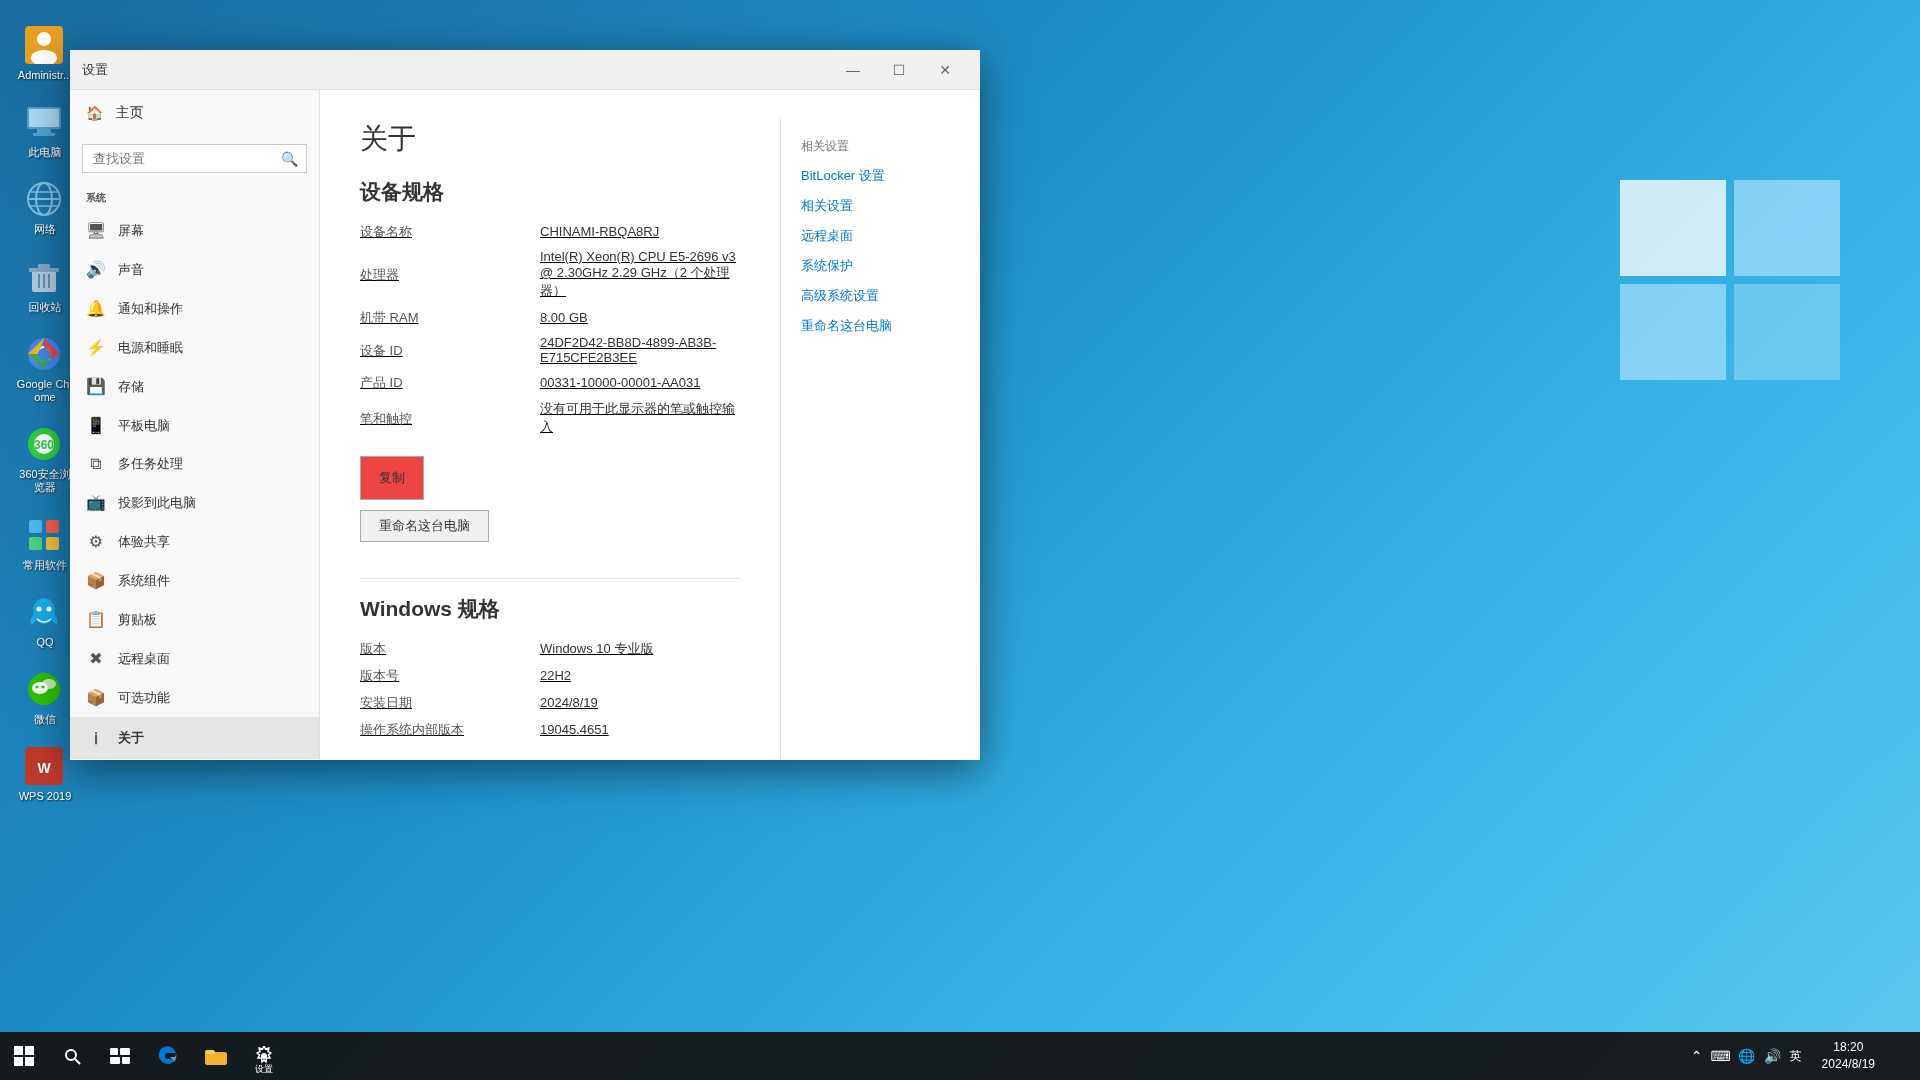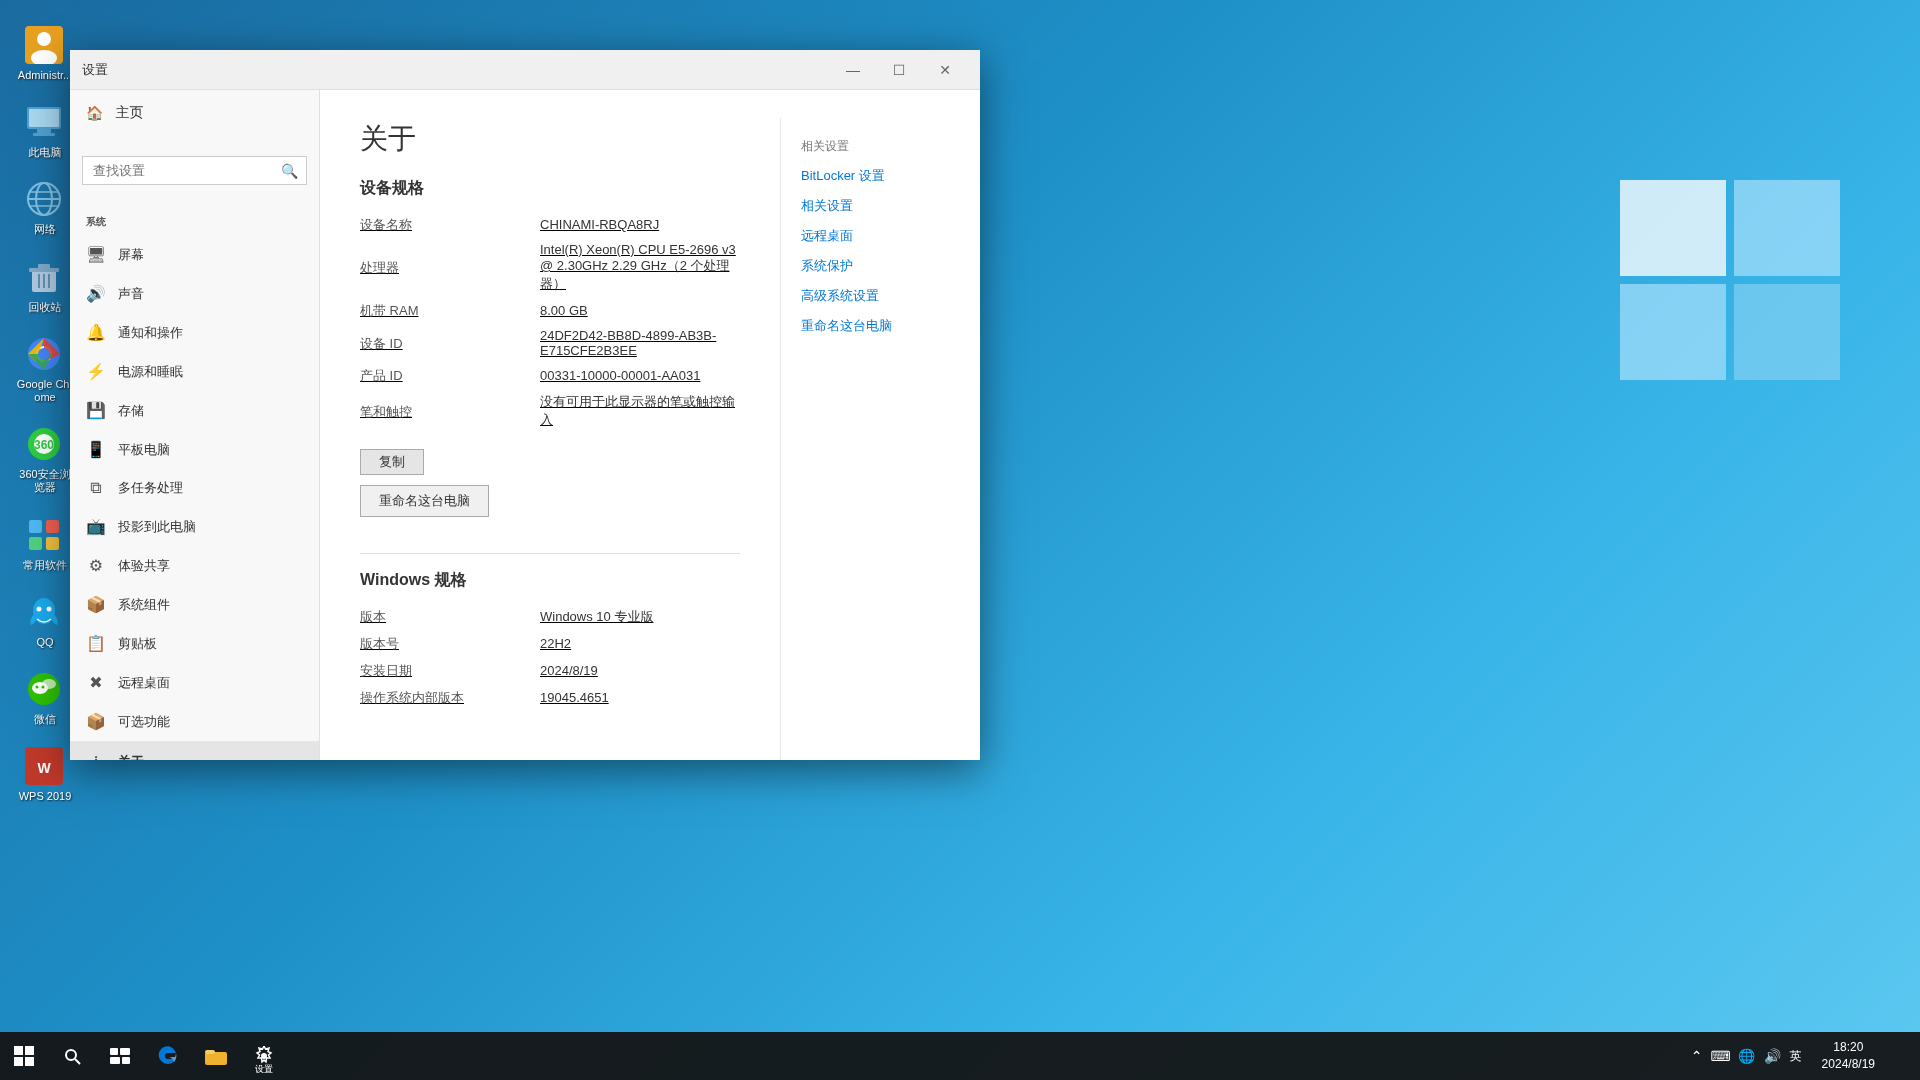--- a/index.html
+++ b/index.html
@@ -187,21 +187,21 @@
     .sidebar-home {
       display: flex;
       align-items: center;
       gap: 12px;
       padding: 14px 16px;
       cursor: pointer;
       font-size: 14px;
       color: #333;
     }
     .sidebar-search {
-      margin: 20px 12px;
+      margin: 8px 12px;
       position: relative;
     }
     .sidebar-search input {
       width: 100%;
       padding: 6px 30px 6px 10px;
       border: 1px solid #ccc;
       font-size: 13px;
       outline: none;
     }
     .sidebar-search .search-icon {
@@ -242,21 +242,21 @@
       padding: 30px 40px;
       background: white;
     }
     .page-title {
       font-size: 28px;
       font-weight: 300;
       color: #333;
       margin-bottom: 20px;
     }
     .section-title {
-      font-size: 16px;
+      font-size: 21px;
       font-weight: 600;
       color: #333;
       margin-bottom: 16px;
     }
     .info-table {
       width: 100%;
       margin-bottom: 20px;
     }
     .info-row {
       display: flex;
@@ -271,23 +271,23 @@
       flex-shrink: 0;
       padding-top: 1px;
     }
     .info-value {
       font-size: 13px;
       color: #333;
       flex: 1;
     }
     .copy-btn {
       display: inline-block;
-      padding: 3px 18px;
+      padding: 12px 18px;
       border: 1px solid #aaa;
-      background: #e5e5e5;
+      background: #ef4444;
       font-size: 13px;
       color: #333;
       cursor: pointer;
       margin-bottom: 10px;
       font-family: inherit;
     }
     .rename-btn {
       display: inline-block;
       padding: 6px 18px;
       border: 1px solid #aaa;

